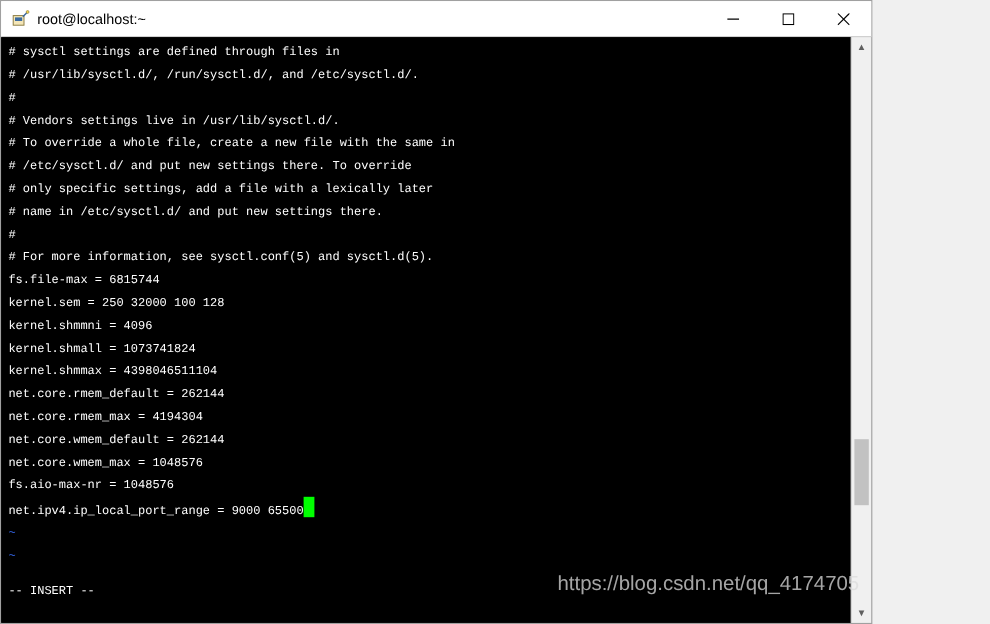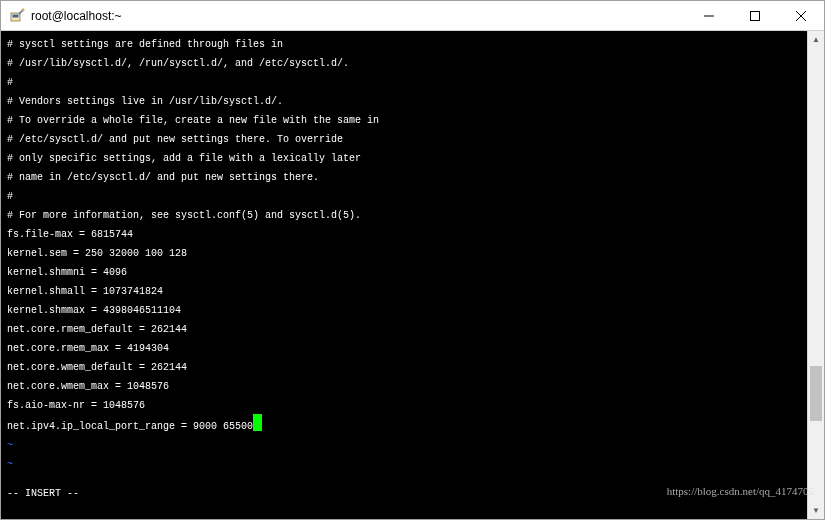--- a/index.html
+++ b/index.html
@@ -5,21 +5,21 @@
     * { margin: 0; padding: 0; box-sizing: border-box; }
     body {
       width: 825px;
       height: 520px;
       font-family: "Segoe UI", Tahoma, sans-serif;
       background: #f0f0f0;
       overflow: hidden;
       position: relative;
     }
     .window {
-      width: 825px;
+      width: 727px;
       height: 520px;
       border: 1px solid #a0a0a0;
       background: #fff;
       display: flex;
       flex-direction: column;
     }
     .titlebar {
       height: 30px;
       background: #fff;
       display: flex;
@@ -110,22 +110,22 @@
       right: 2px;
       top: 70%;
       height: 55px;
       background: #c2c2c2;
     }
     .watermark {
       position: absolute;
       right: 10px;
       bottom: 22px;
       color: rgba(220,220,220,0.75);
-      font-size: 11px;
-      font-family: Liberation Serif, serif;
+      font-size: 17px;
+      font-family: Liberation Sans, sans-serif;
       pointer-events: none;
     }
   </style>
 </head>
 <body>
 
 <div class="window">
   <div class="titlebar">
     <span class="title-icon">
       <svg width="16" height="16" viewBox="0 0 16 16">

